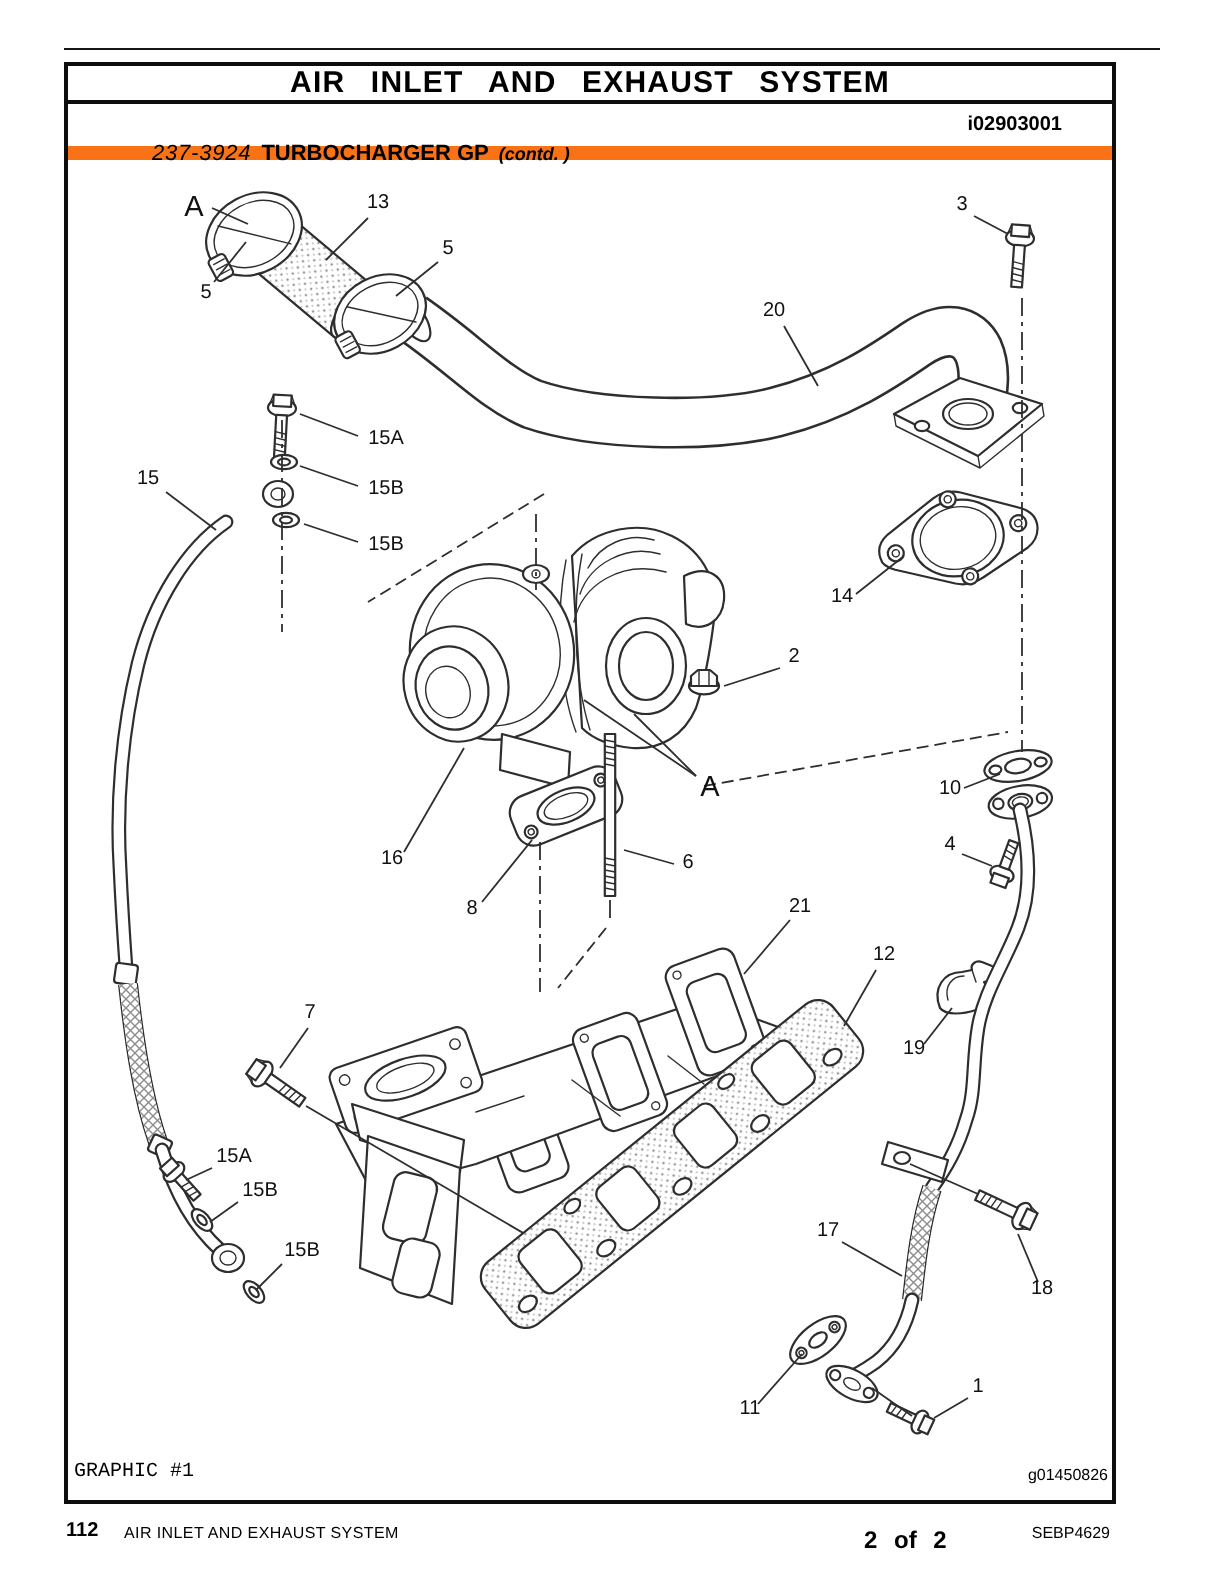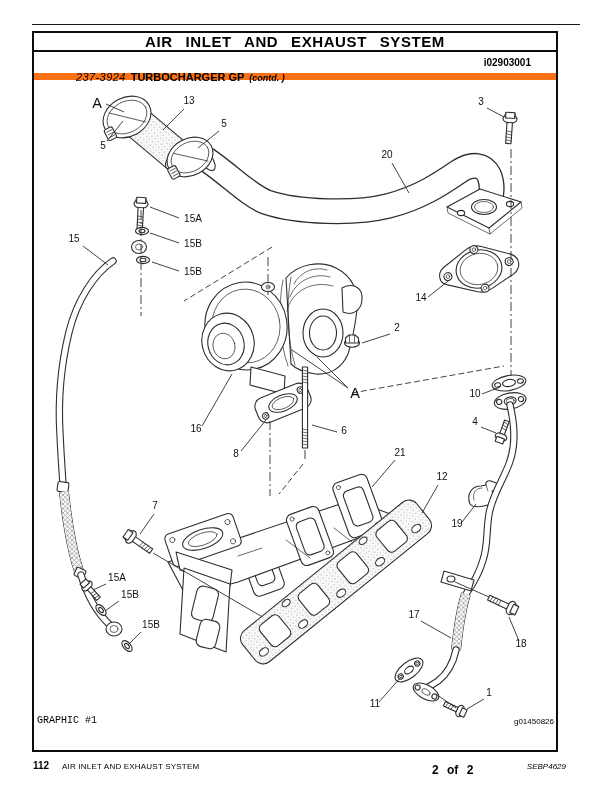--- a/index.html
+++ b/index.html
@@ -9,30 +9,30 @@
   .main-box{position:absolute;left:32px;top:31px;width:522px;height:717px;border:2px solid #0d0d0d;background:#fff;}
   .title-row{height:17px;border-bottom:2px solid #0d0d0d;text-align:center;font-weight:bold;
              font-size:15px;line-height:17px;letter-spacing:0.6px;word-spacing:8px;}
   .sub-row{height:21px;border-bottom:7px solid #f97316;display:flex;align-items:center;font-size:11px;}
   .sub-left{margin-left:42px;display:flex;align-items:baseline;gap:5px;}
   .part-number{font-style:italic;font-size:11px;letter-spacing:0.4px;}
   .group-name{font-weight:bold;font-size:11px;margin-top:29px;}
   .contd{font-weight:bold;font-style:italic;font-size:9px;}
   .media-code{margin-left:auto;margin-right:25px;font-weight:bold;font-size:10px;}
   .diagram-svg{position:absolute;left:0;top:41px;width:522px;height:649px;}
-  .graphic-row{position:absolute;left:0;right:0;bottom:18px;height:24px;
+  .graphic-row{position:absolute;left:0;right:0;bottom:2px;height:24px;
                font-family:"Liberation Mono","DejaVu Sans Mono",monospace;font-size:10px;}
   .graphic-left{position:absolute;left:3px;bottom:6px;}
   .graphic-center{position:absolute;left:0;right:0;bottom:6px;text-align:center;font-weight:bold;}
   .graphic-right{position:absolute;right:2px;bottom:6px;font-family:"Liberation Sans",sans-serif;font-size:8px;}
   .footer{position:absolute;left:32px;top:758px;width:534px;height:16px;}
   .footer-page{position:absolute;left:1px;top:2px;font-weight:bold;font-size:10px;text-align:right;}
   .footer-section{position:absolute;left:30px;top:4px;font-size:8px;letter-spacing:0.2px;}
   .footer-sheet{position:absolute;left:400px;top:5px;font-weight:bold;font-size:12px;word-spacing:5px;}
-  .footer-pub{position:absolute;right:0;top:4px;font-size:8px;font-style:italic;}
+  .footer-pub{position:absolute;right:11px;top:4px;font-size:8px;}
   
   .ln{fill:none;stroke:#2e2e2e;stroke-width:1.1;stroke-linejoin:round;stroke-linecap:round;}
   .thin{stroke-width:0.7;}
   .wh{fill:#fff;stroke:#2e2e2e;stroke-width:1.1;stroke-linejoin:round;}
   .pipe-out{fill:none;stroke:#2e2e2e;stroke-width:26;stroke-linejoin:round;stroke-linecap:butt;}
   .pipe-in{fill:none;stroke:#fff;stroke-width:23.4;stroke-linejoin:round;stroke-linecap:butt;}
   .tube-out{fill:none;stroke:#2e2e2e;stroke-width:7.4;stroke-linejoin:round;stroke-linecap:round;}
   .tube-in{fill:none;stroke:#fff;stroke-width:5.2;stroke-linejoin:round;stroke-linecap:round;}
   .braid-out{fill:none;stroke:#2e2e2e;stroke-width:10;stroke-linecap:butt;}
   .braid-fill{fill:none;stroke:#fff;stroke-width:8.6;stroke-linecap:butt;}

